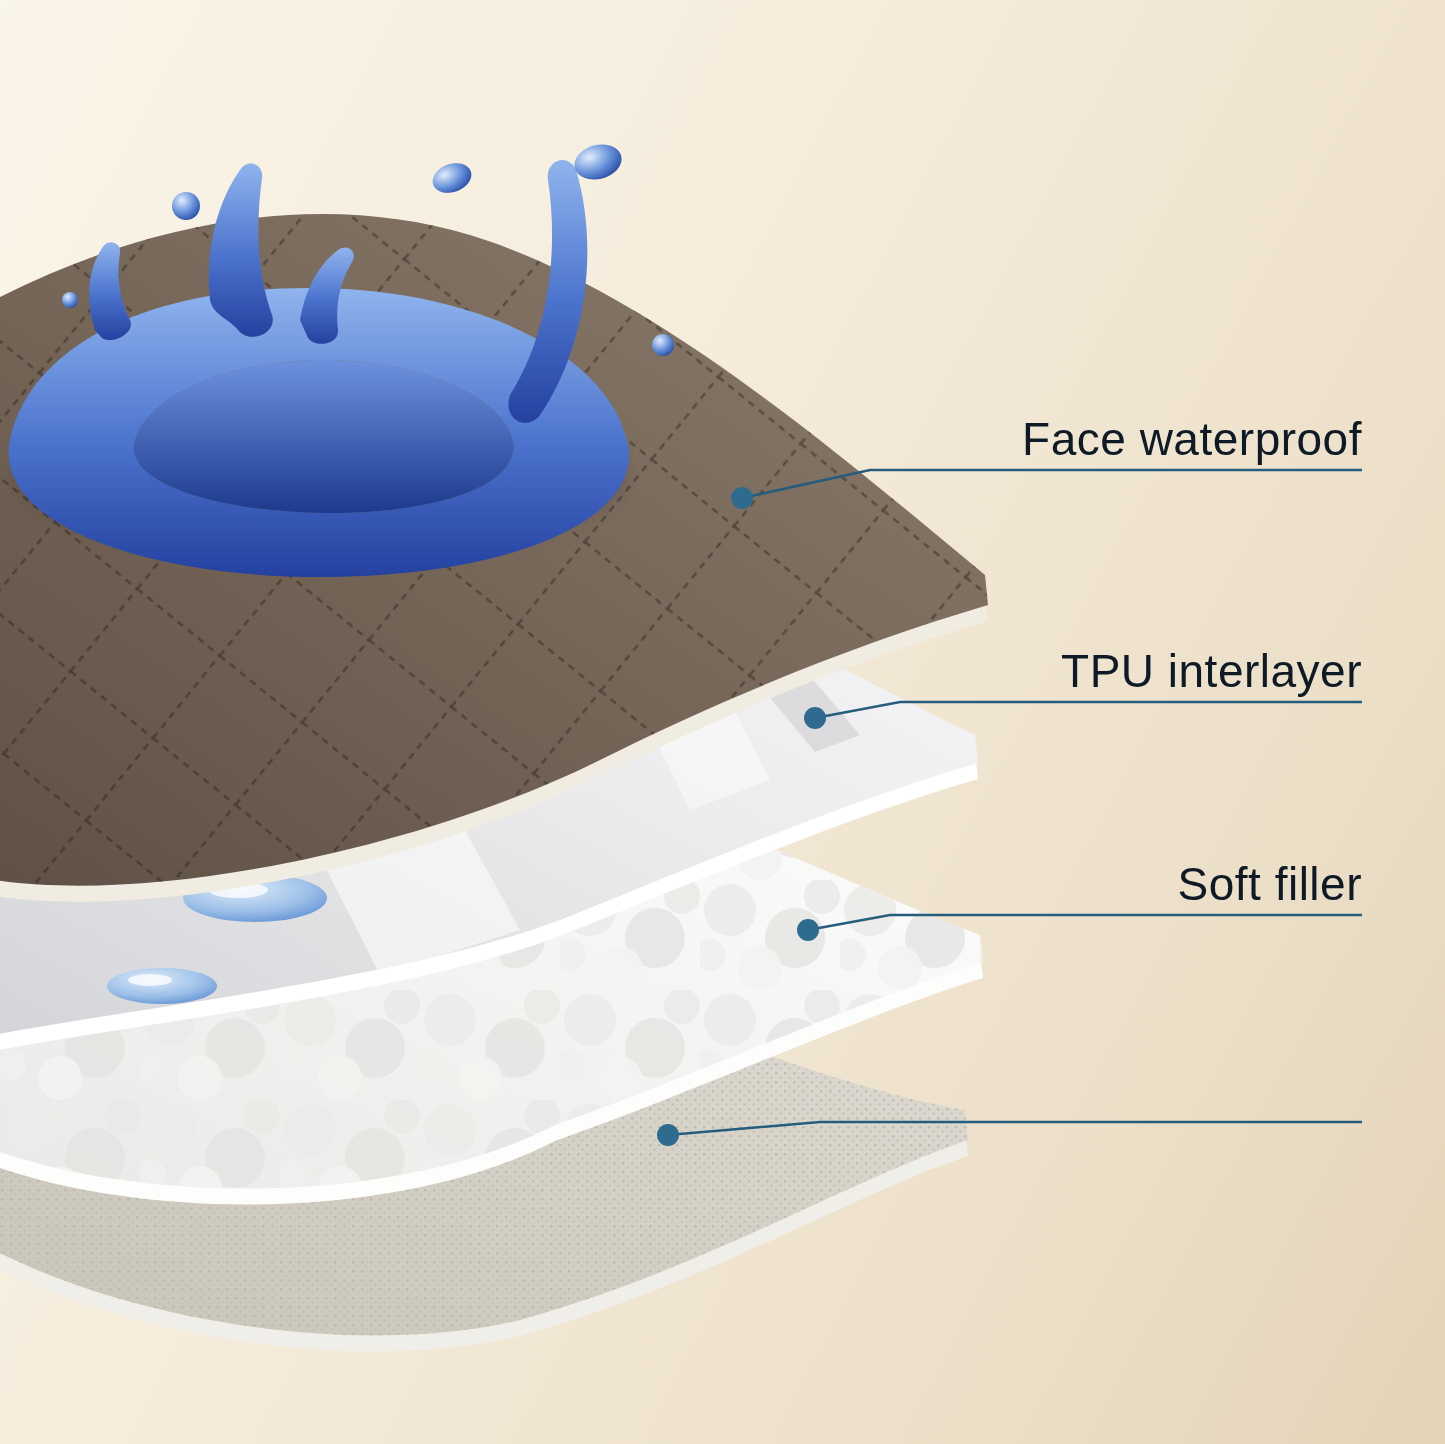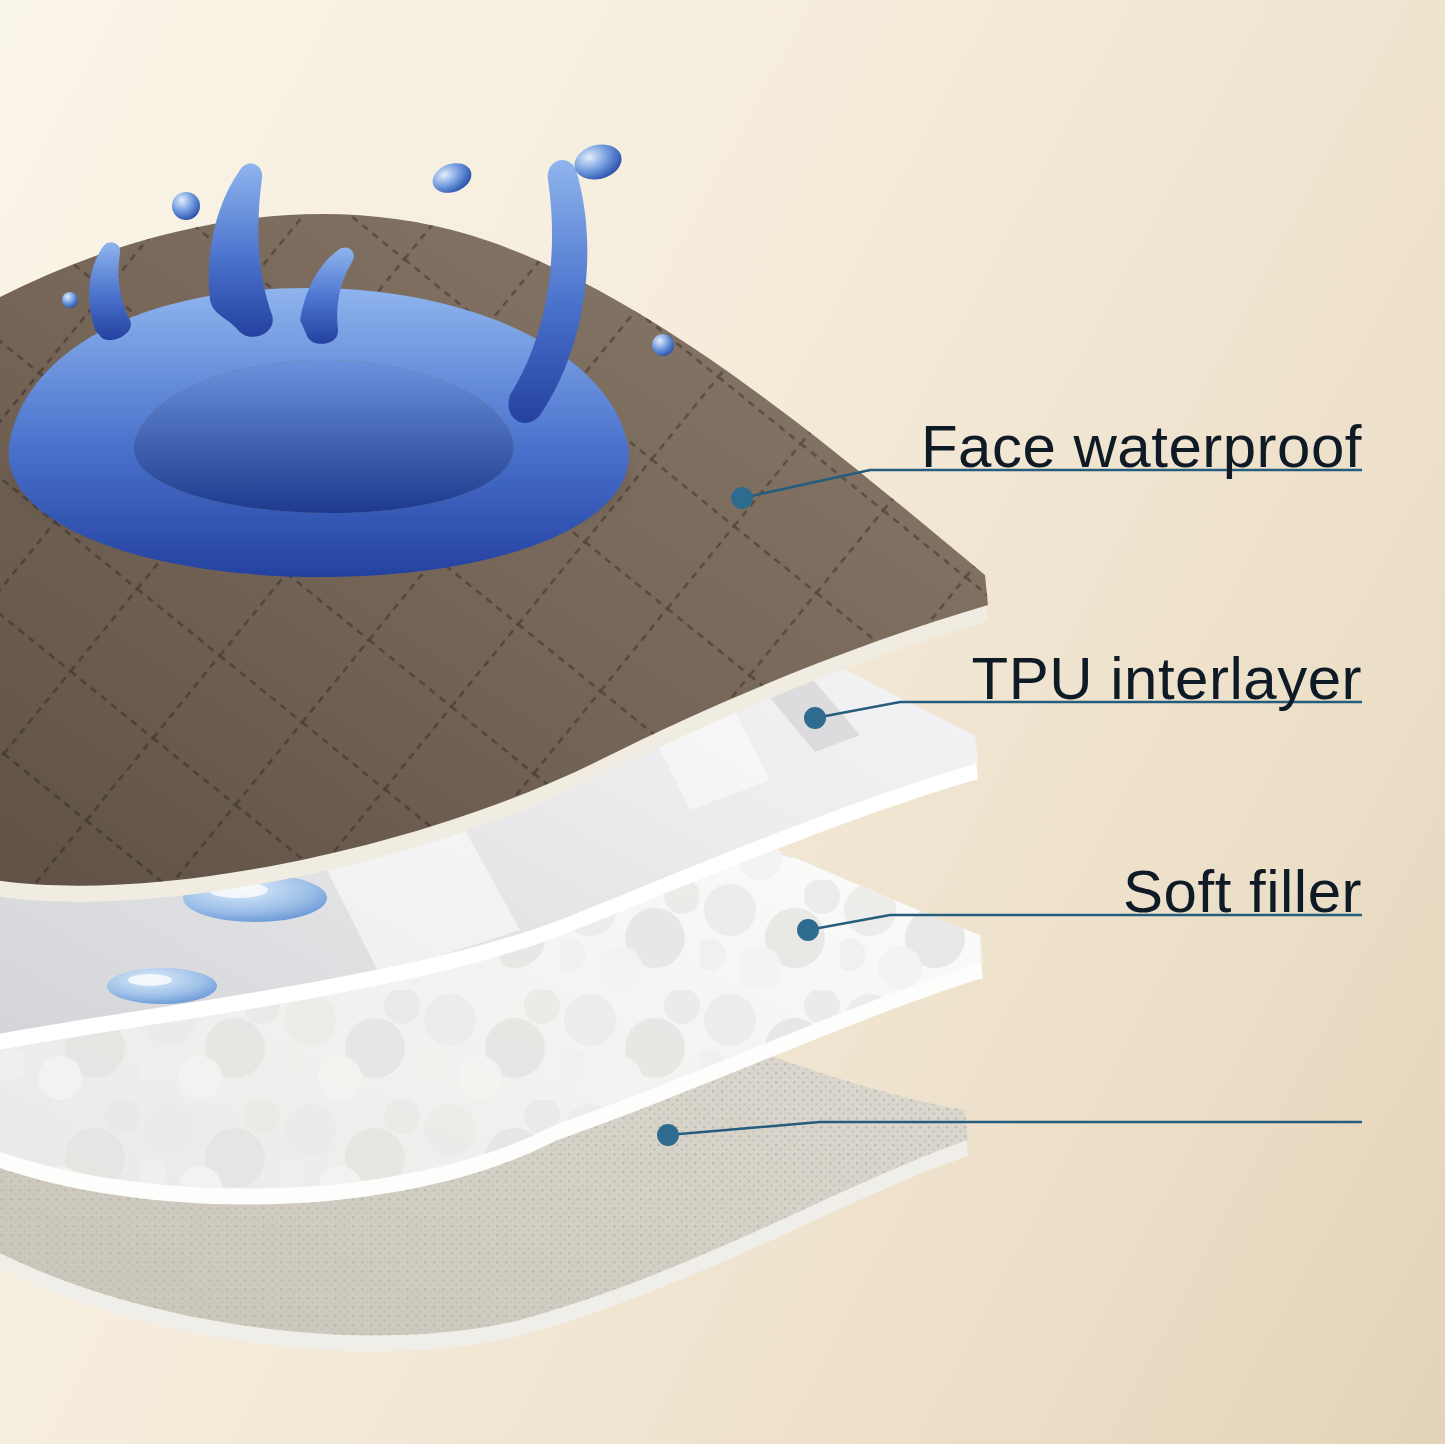--- a/index.html
+++ b/index.html
@@ -8,21 +8,21 @@
     position:relative;
     width:1445px;height:1444px;
     overflow:hidden;
     background:linear-gradient(118deg,#faf5e9 0%,#f5ecdb 40%,#ecdfc8 78%,#e3d3b8 100%);
   }
   .scene{position:absolute;left:0;top:0;width:1445px;height:1444px;}
   .callout-label{
     position:absolute;
     right:83px;
     text-align:right;
-    font-size:60px;
+    font-size:46px;
     font-weight:500;
     letter-spacing:0.5px;
     color:#0e1a26;
     white-space:nowrap;
   }
   .lbl-face{top:412px;}
   .lbl-tpu{top:644px;}
   .lbl-filler{top:857px;}
   .lbl-back{top:1064px;}
 </style>

